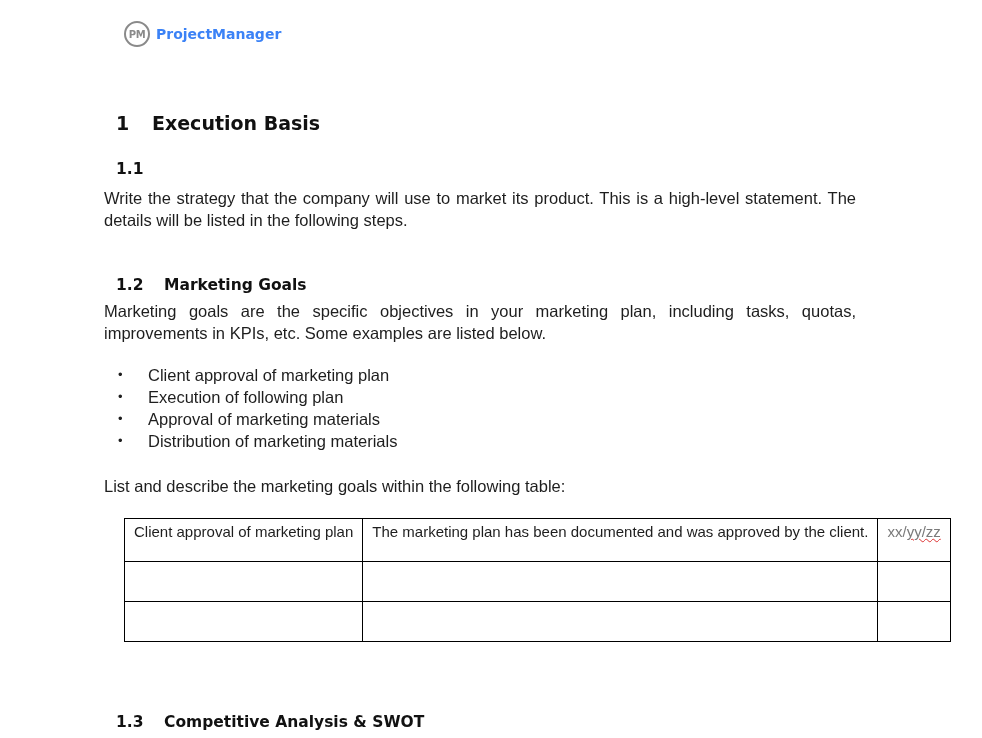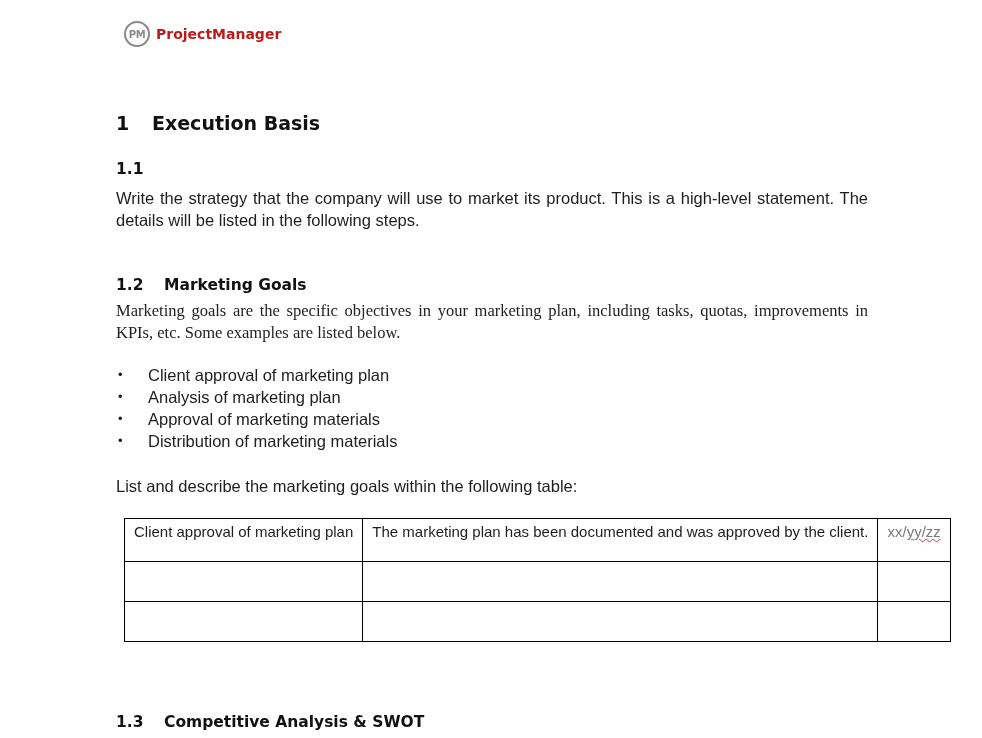--- a/index.html
+++ b/index.html
@@ -6,28 +6,28 @@
   body {
     width: 982px; height: 738px; background: #ffffff; position: relative; overflow: hidden;
     font-family: "Liberation Sans", sans-serif; color: #1a1a1a;
   }
   .logo { position: absolute; left: 124px; top: 21px; display: flex; align-items: center; }
   .logo-badge {
     width: 26px; height: 26px; border: 2px solid #8a8a8a; border-radius: 50%;
     box-sizing: border-box; display: flex; align-items: center; justify-content: center;
     font-family: "DejaVu Sans", sans-serif; font-weight: bold; font-size: 10px; color: #8a8a8a; letter-spacing: -0.3px;
   }
-  .logo-text { margin-left: 6px; font-family: "DejaVu Sans", sans-serif; font-weight: bold; font-size: 14px; color: #b91c1c; }
+  .logo-text { margin-left: 6px; font-family: "DejaVu Sans", sans-serif; font-weight: bold; font-size: 14px; color: #3b82f6; }
 
   .h1 { position: absolute; left: 116px; top: 112px; font-family: "DejaVu Sans", sans-serif; font-weight: bold; font-size: 19px; color: #111; display: flex; }
   .h1 .num { width: 36px; }
   .h2 { position: absolute; left: 116px; font-family: "DejaVu Sans", sans-serif; font-weight: bold; font-size: 15.5px; color: #111; display: flex; }
   .h2 .num { width: 48px; }
 
-  .para { position: absolute; left: 116px; width: 752px; font-size: 16.5px; line-height: 22px; color: #1e1e1e; }
+  .para { position: absolute; left: 104px; width: 752px; font-size: 16.5px; line-height: 22px; color: #1e1e1e; }
   .justify { text-align: justify; text-align-last: left; }
 
   .bullets { position: absolute; left: 116px; top: 364px; margin: 0; padding: 0; list-style: none; }
   .bullets li { font-size: 16.5px; line-height: 22px; height: 22px; display: flex; color: #1e1e1e; }
   .bullets .dot { width: 30px; font-size: 13px; line-height: 22px; padding-left: 2px; }
 
   table.goals {
     position: absolute; left: 124px; top: 518px; border-collapse: collapse;
     font-size: 15px; color: #1e1e1e;
   }
@@ -55,30 +55,30 @@
 
 <div class="h2" style="top:160px;">
   <span class="num">1.1</span>
 </div>
 <div class="para justify" style="top:187px;">Write the strategy that the company will use to market its product. This is a high-level statement. The details will be listed in the following steps.</div>
 
 <div class="h2" style="top:276px;">
   <span class="num">1.2</span>
   <span>Marketing Goals</span>
 </div>
-<div class="para justify" style="top:300px;font-family:Liberation Serif, serif;">Marketing goals are the specific objectives in your marketing plan, including tasks, quotas, improvements in KPIs, etc. Some examples are listed below.</div>
+<div class="para justify" style="top:300px;">Marketing goals are the specific objectives in your marketing plan, including tasks, quotas, improvements in KPIs, etc. Some examples are listed below.</div>
 
 <ul class="bullets">
   <li>
       <span class="dot">•</span>
       <span>Client approval of marketing plan</span>
     </li>
   <li>
       <span class="dot">•</span>
-      <span>Analysis of marketing plan</span>
+      <span>Execution of following plan</span>
     </li>
   <li>
       <span class="dot">•</span>
       <span>Approval of marketing materials</span>
     </li>
   <li>
       <span class="dot">•</span>
       <span>Distribution of marketing materials</span>
     </li>
 </ul>

